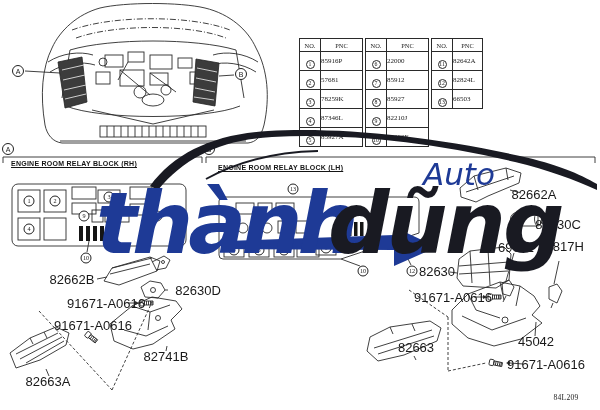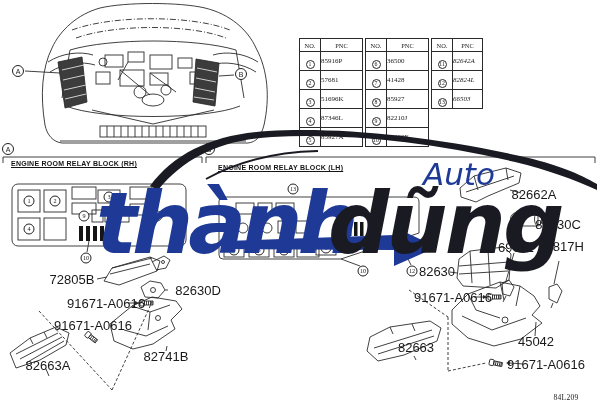--- a/index.html
+++ b/index.html
@@ -13,21 +13,21 @@
   .badge{position:absolute;transform:translate(-50%,-50%);width:11px;height:11px;
        border:1px solid #222;border-radius:50%;background:#fff;display:flex;align-items:center;
        justify-content:center;font-size:6.2px;line-height:1;font-family:"Liberation Serif",serif;box-sizing:border-box;}
   .badge.lg{width:12px;height:12px;font-size:7px;font-family:"Liberation Sans",sans-serif;}
   .tablewrap{position:absolute;left:299px;top:38px;display:flex;gap:2px;align-items:flex-start;}
   table.pnc{border-collapse:collapse;background:#fff;}
   table.pnc th,table.pnc td{border:1px solid #2a2a2a;padding:0;height:15px;box-sizing:border-box;}
   table.pnc th{font-weight:normal;font-size:6.4px;height:13px;text-align:center;}
   td.no{width:21px;text-align:center;}
   td.pnc-val{width:42px;font-size:7px;padding-left:3px;text-align:left;}
-  table.g3 td.pnc-val{width:30px;font-style:italic;}
+  table.g3 td.pnc-val{width:30px;}
   .circ{display:inline-flex;width:9px;height:9px;border:1px solid #2a2a2a;border-radius:50%;
        align-items:center;justify-content:center;font-size:5.8px;line-height:1;box-sizing:border-box;}
   .footer-code{position:absolute;transform:translate(-50%,-50%);font-size:7.5px;letter-spacing:.3px;}
 </style>
 </head>
 <body>
 
 <div class="stage">
 
   <svg class="layer" viewBox="0 0 600 410">
@@ -230,45 +230,45 @@
       <tr>
             <td class="no"><span class="circ">1</span></td>
             <td class="pnc-val">85916P</td>
           </tr>
       <tr>
             <td class="no"><span class="circ">2</span></td>
             <td class="pnc-val">57681</td>
           </tr>
       <tr>
             <td class="no"><span class="circ">3</span></td>
-            <td class="pnc-val">51696K</td>
+            <td class="pnc-val">78259K</td>
           </tr>
       <tr>
             <td class="no"><span class="circ">4</span></td>
             <td class="pnc-val">87346L</td>
           </tr>
       <tr>
             <td class="no"><span class="circ">5</span></td>
             <td class="pnc-val">85927A</td>
           </tr>
     </tbody>
       </table>
     <table class="pnc">
       <tbody>
           <tr>
             <th>NO.</th>
           <th>PNC</th>
           </tr>
       <tr>
             <td class="no"><span class="circ">6</span></td>
-            <td class="pnc-val">36500</td>
+            <td class="pnc-val">22000</td>
           </tr>
       <tr>
             <td class="no"><span class="circ">7</span></td>
-            <td class="pnc-val">41428</td>
+            <td class="pnc-val">85912</td>
           </tr>
       <tr>
             <td class="no"><span class="circ">8</span></td>
             <td class="pnc-val">85927</td>
           </tr>
       <tr>
             <td class="no"><span class="circ">9</span></td>
             <td class="pnc-val">82210J</td>
           </tr>
       <tr>
@@ -316,26 +316,26 @@
   <span class="badge" style="left:86px;top:258px">10</span>
 
   <span class="badge" style="left:293px;top:189px">13</span>
   <span class="badge" style="left:234px;top:250px">5</span>
   <span class="badge" style="left:259px;top:250px">6</span>
   <span class="badge" style="left:284px;top:250px">7</span>
   <span class="badge" style="left:326px;top:248px">8</span>
   <span class="badge" style="left:363px;top:271px">10</span>
   <span class="badge" style="left:412px;top:271px">12</span>
 
-  <span class="lbl" style="left:72px;top:279px">72805B</span>
+  <span class="lbl" style="left:72px;top:279px">82662B</span>
   <span class="lbl" style="left:198px;top:290px">82630D</span>
   <span class="lbl" style="left:106px;top:303px">91671-A0616</span>
   <span class="lbl" style="left:93px;top:325px">91671-A0616</span>
   <span class="lbl" style="left:166px;top:356px">82741B</span>
-  <span class="lbl" style="left:48px;top:365px">82663A</span>
+  <span class="lbl" style="left:48px;top:381px">82663A</span>
 
   <span class="lbl" style="left:534px;top:194px">82662A</span>
   <span class="lbl" style="left:558px;top:224px">82630C</span>
   <span class="lbl" style="left:516px;top:247px">69042</span>
   <span class="lbl" style="left:561px;top:246px">82817H</span>
   <span class="lbl" style="left:437px;top:271px">82630</span>
   <span class="lbl" style="left:453px;top:297px">91671-A0616</span>
   <span class="lbl" style="left:536px;top:341px">45042</span>
   <span class="lbl" style="left:546px;top:364px">91671-A0616</span>
   <span class="lbl" style="left:416px;top:347px">82663</span>

